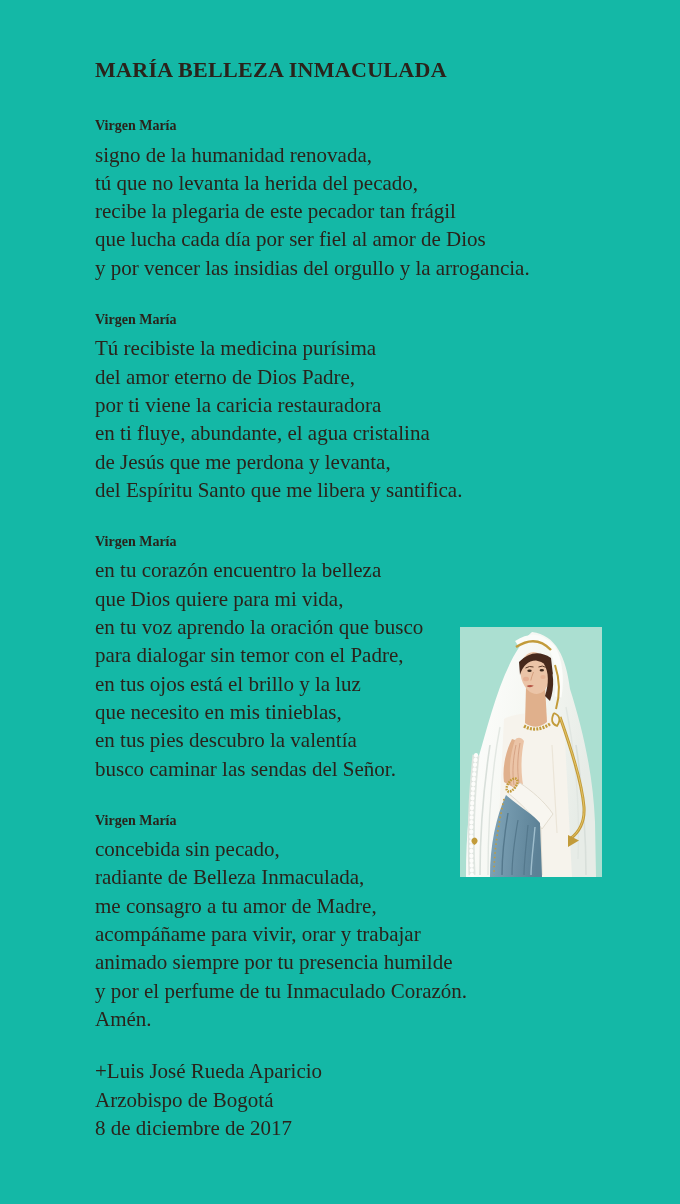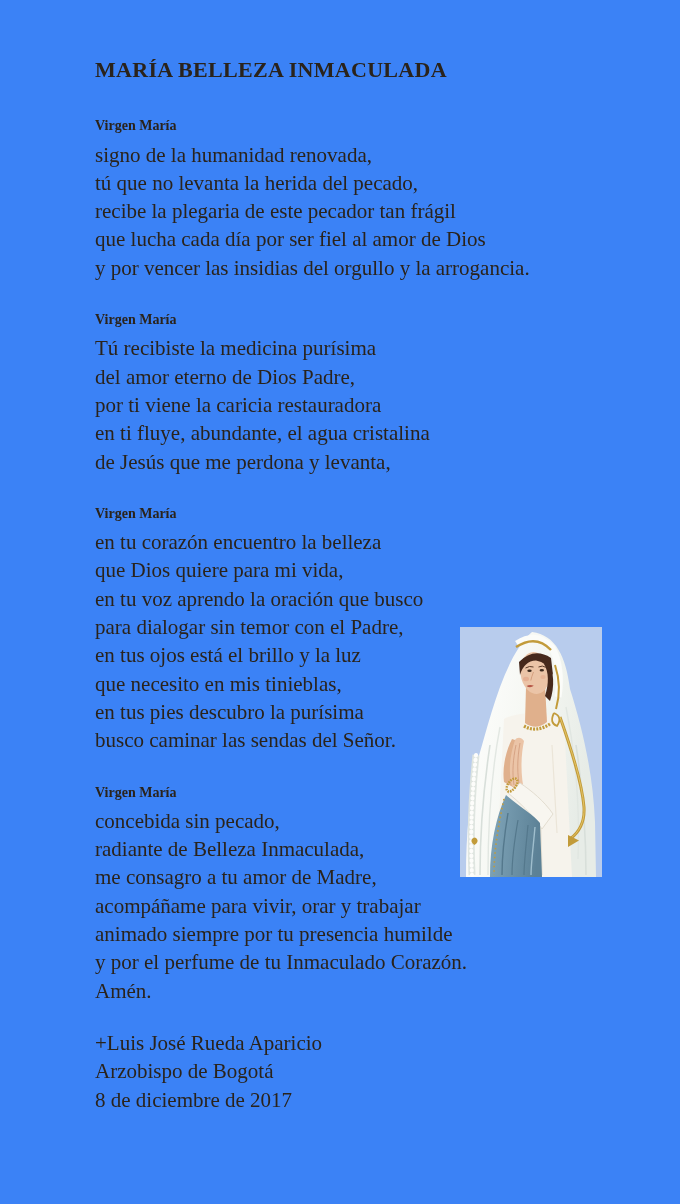--- a/index.html
+++ b/index.html
@@ -1,20 +1,20 @@
 <!DOCTYPE html>
 <html><head>
 <meta charset="utf-8">
 <style>
   html,body{margin:0;padding:0;}
   body{background:#FAF1E2;}
   .card{
     position:relative;
     width:680px;height:1204px;
-    background:#3b82f6;
+    background:#14b8a6;
     overflow:hidden;
     font-family:"Liberation Serif","DejaVu Serif",serif;
   }
   .text-col{
     position:absolute;
     left:95px;top:56px;width:520px;
     font-size:21px;line-height:28.3px;
     color:#2A231B;
   }
   .doc-title{
@@ -56,31 +56,32 @@
       <p class="poem-line">y por vencer las insidias del orgullo y la arrogancia.</p>
     </section>
 
     <section class="stanza">
       <h2 class="stanza-heading">Virgen María</h2>
       <p class="poem-line">Tú recibiste la medicina purísima</p>
       <p class="poem-line">del amor eterno de Dios Padre,</p>
       <p class="poem-line">por ti viene la caricia restauradora</p>
       <p class="poem-line">en ti fluye, abundante, el agua cristalina</p>
       <p class="poem-line">de Jesús que me perdona y levanta,</p>
+      <p class="poem-line">del Espíritu Santo que me libera y santifica.</p>
     </section>
 
     <section class="stanza">
       <h2 class="stanza-heading">Virgen María</h2>
       <p class="poem-line">en tu corazón encuentro la belleza</p>
       <p class="poem-line">que Dios quiere para mi vida,</p>
       <p class="poem-line">en tu voz aprendo la oración que busco</p>
       <p class="poem-line">para dialogar sin temor con el Padre,</p>
       <p class="poem-line">en tus ojos está el brillo y la luz</p>
       <p class="poem-line">que necesito en mis tinieblas,</p>
-      <p class="poem-line">en tus pies descubro la purísima</p>
+      <p class="poem-line">en tus pies descubro la valentía</p>
       <p class="poem-line">busco caminar las sendas del Señor.</p>
     </section>
 
     <section class="stanza">
       <h2 class="stanza-heading">Virgen María</h2>
       <p class="poem-line">concebida sin pecado,</p>
       <p class="poem-line">radiante de Belleza Inmaculada,</p>
       <p class="poem-line">me consagro a tu amor de Madre,</p>
       <p class="poem-line">acompáñame para vivir, orar y trabajar</p>
       <p class="poem-line">animado siempre por tu presencia humilde</p>

